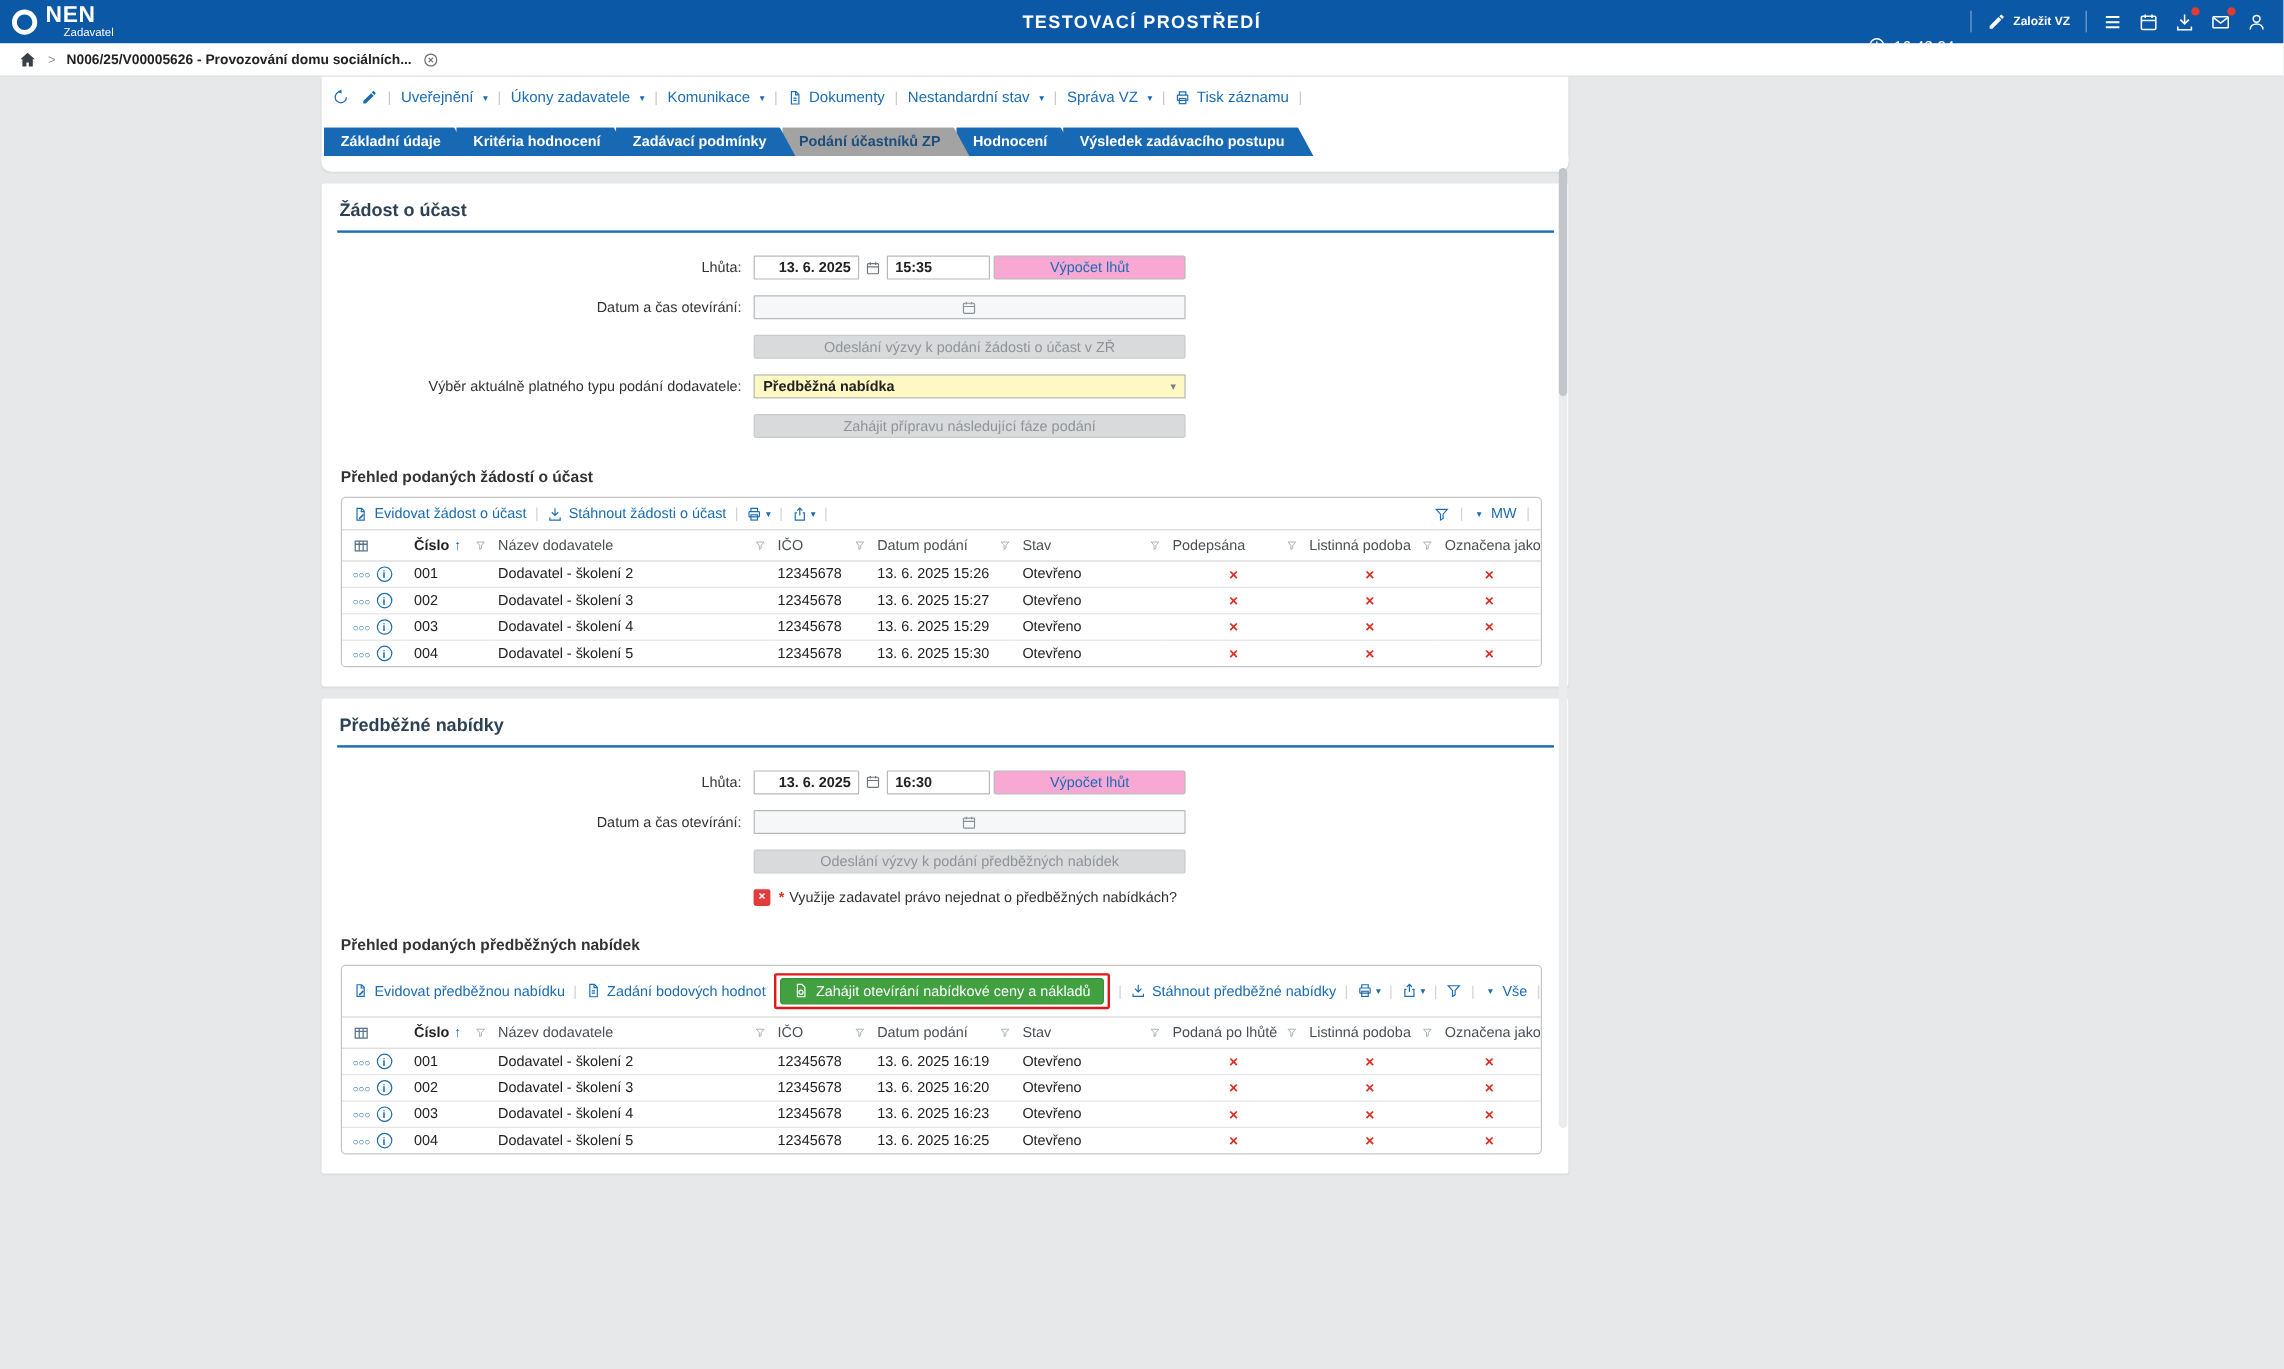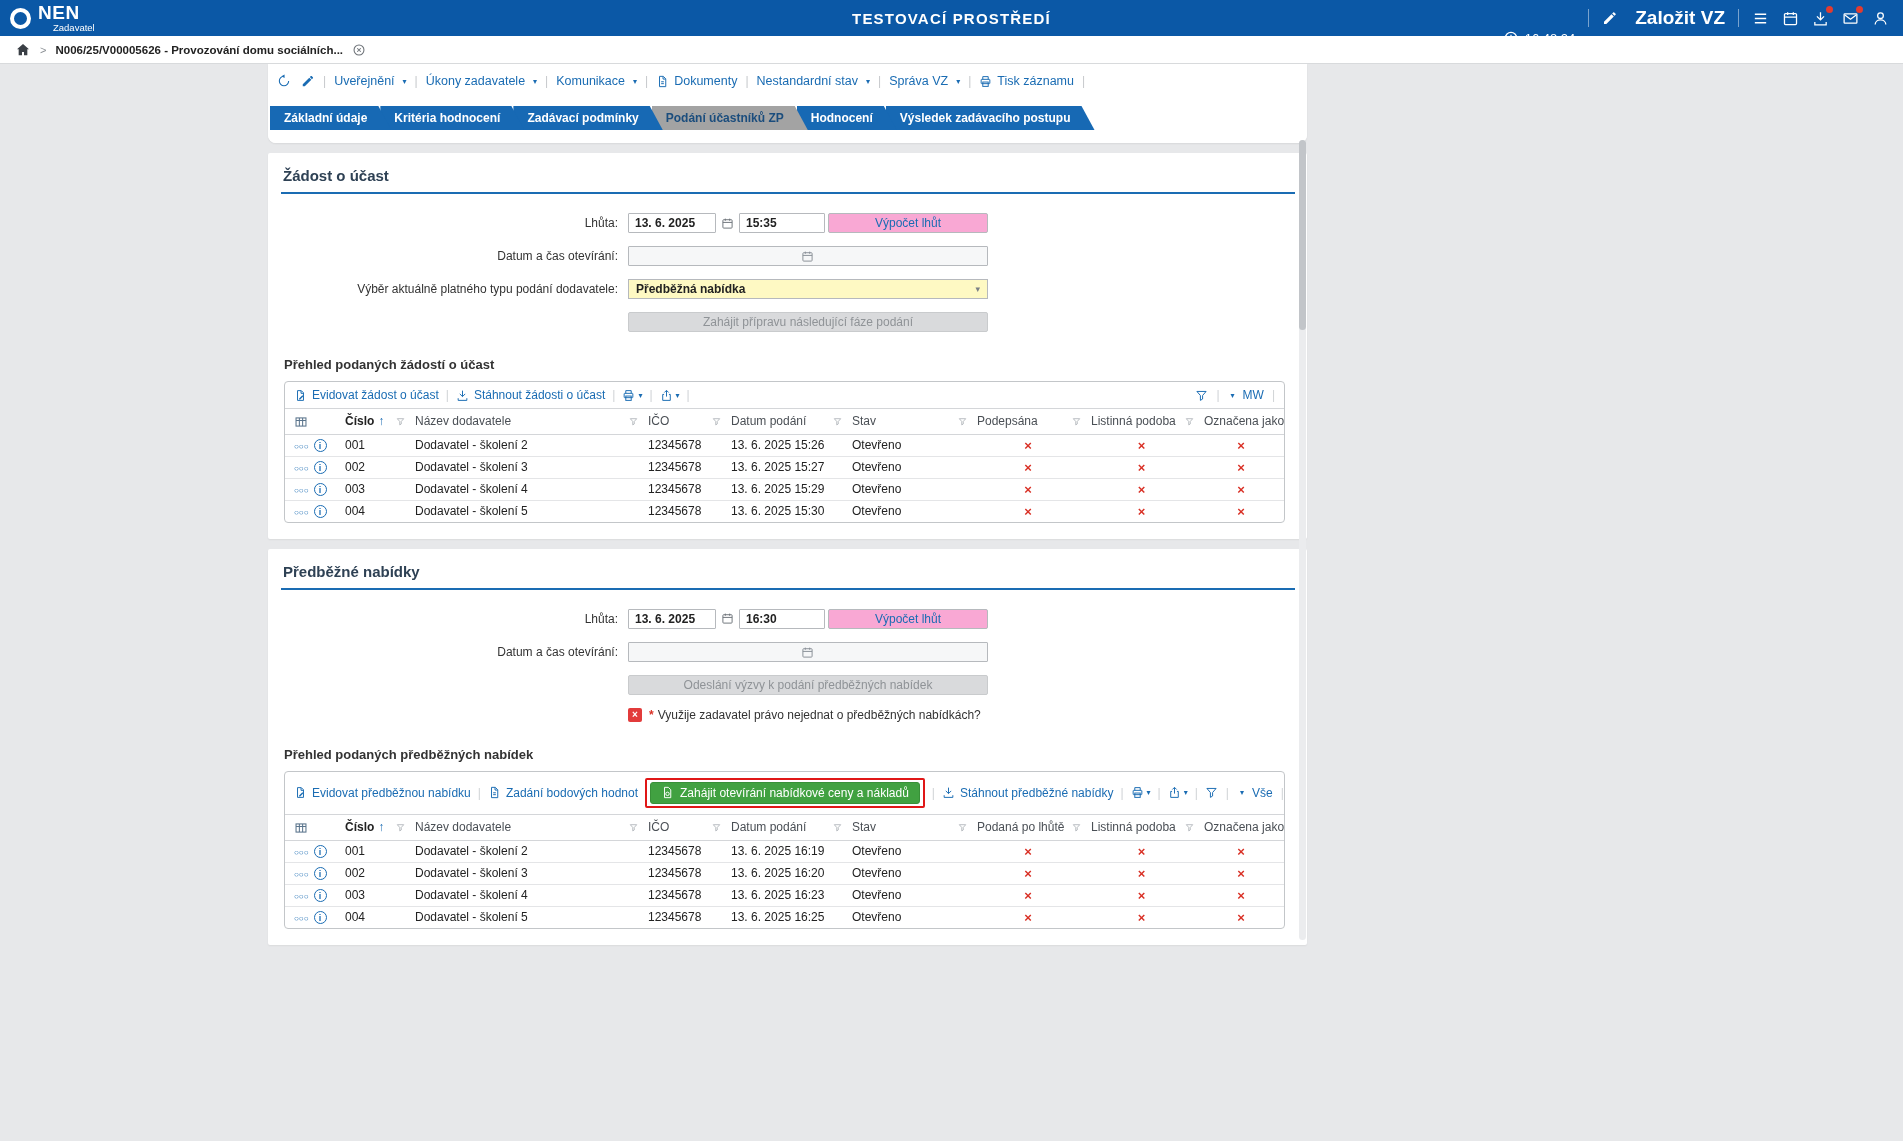--- a/index.html
+++ b/index.html
@@ -15,21 +15,21 @@
             color:#fff; padding:0 14px 0 10px; position:relative; }
   .logo { display:flex; align-items:center; gap:7px; }
   .logo-ring { width:21px; height:21px; border:4px solid #fff; border-radius:50%; }
   .logo-col { display:flex; flex-direction:column; line-height:1; }
   .logo-main { font-size:19px; font-weight:bold; letter-spacing:.5px; }
   .logo-sub { font-size:9.5px; margin:1px 0 0 15px; }
   .env-title { position:absolute; left:0; right:0; text-align:center;
                font-weight:bold; font-size:15px; letter-spacing:1.2px; pointer-events:none; }
   .tb-right { margin-left:auto; display:flex; align-items:center; gap:13px; z-index:2; }
   .tb-time { display:inline-flex; align-items:center; gap:6px; font-size:13px;margin-top:40px; }
-  .tb-zalozit { display:inline-flex; align-items:center; gap:17px; font-weight:bold; font-size:19px; cursor:pointer; }
+  .tb-zalozit { display:inline-flex; align-items:center; gap:6px; font-weight:bold; font-size:10px; cursor:pointer; }
   .tb-sep { width:1px; height:18px; background:rgba(255,255,255,.45); }
   .tb-icon { position:relative; display:inline-flex; cursor:pointer; }
   .badge-dot { position:absolute; top:-4px; right:-4px; width:7px; height:7px;
                border-radius:50%; background:#e23b30; }
 
   
   .breadcrumb { height:28px; background:#fff; border-bottom:1px solid #d8dadc;
                 display:flex; align-items:center; gap:9px; padding:0 15px; }
   .bc-sep { color:#8a8f94; font-size:11px; }
   .bc-item { font-weight:bold; font-size:11.5px; color:#222; cursor:pointer; }
@@ -58,21 +58,21 @@
   .card { background:#fff; margin-top:10px; border-radius:2px; box-shadow:0 1px 2px rgba(0,0,0,.06);
           padding:8px 12px 16px 13px; }
   .section-title { font-size:15px; font-weight:bold; color:#2e4154;
                    padding:6px 0 8px 2px; border-bottom:2px solid #1a6cb3; margin-bottom:19px; }
 
   .form-row { display:flex; align-items:center; margin-bottom:13px; }
   .form-label { width:347px; text-align:right; padding-right:10px; color:#333; }
   .controls { display:flex; align-items:center; width:360px; }
   .inp { height:20px; border:1px solid #b6b9bd; background:#fff; display:flex;
          align-items:center; padding:0 6px; font-weight:bold; color:#222; border-radius:1px; }
-  .inp-date { width:88px; justify-content:flex-start; }
+  .inp-date { width:88px; justify-content:flex-end; }
   .inp-time { width:86px; }
   .cal-mid { color:#6f757b; margin:0 5px; display:inline-flex; cursor:pointer; }
   .btn-sec { margin-left:auto; width:160px; height:20px; border:1px solid #b6b9bd; background:#f9a8d4;
              color:#1a6cb3; display:flex; align-items:center; justify-content:center;
              border-radius:2px; cursor:pointer; }
   .inp-open { width:360px; background:#f6f7f8; position:relative; font-weight:normal; }
   .inp-open .cal-abs { position:absolute; left:172px; top:2px; color:#8a9097; }
   .btn-dis { width:360px; height:20px; background:#d9dadc; color:#8f9397; border:1px solid #c9cbcd;
              display:flex; align-items:center; justify-content:center; border-radius:2px; }
   .select-box { width:360px; height:20px; border:1px solid #b6b9bd; background:#fef9c3; display:flex;
@@ -388,20 +388,26 @@
         <span class="inp inp-open">
           <span class="cal-abs">
             <svg class="ic i13">
                 <use href="#i-calendar"></use>
               </svg>
           </span>
         </span>
       </span>
     </div>
 
+    <div class="form-row">
+      <span class="form-label"></span>
+      <span class="controls">
+        <span class="btn-dis">Odeslání výzvy k podání žádosti o účast v ZŘ</span>
+      </span>
+    </div>
 
     <div class="form-row">
       <span class="form-label">Výběr aktuálně platného typu podání dodavatele:</span>
       <span class="controls">
         <span class="select-box">
           <span class="select-val">Předběžná nabídka</span>
           <span class="sel-chev">▾</span>
         </span>
       </span>
     </div>

